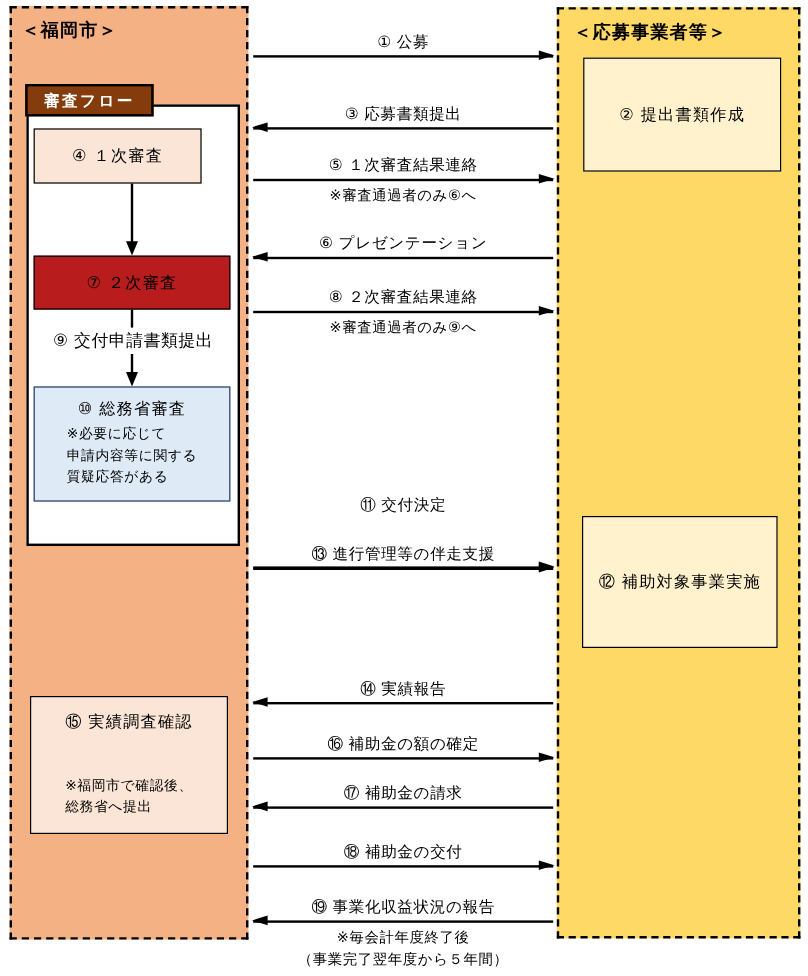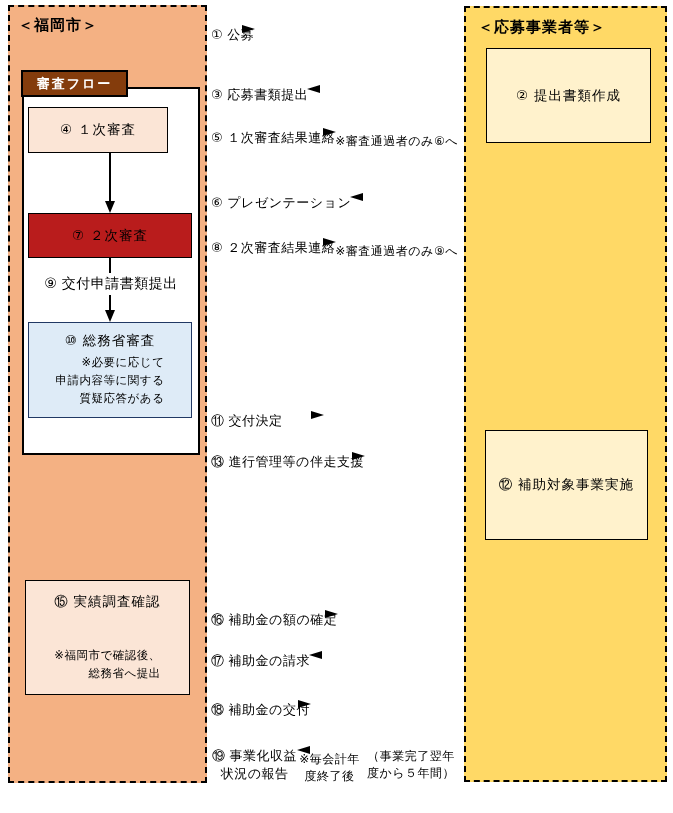--- a/index.html
+++ b/index.html
@@ -3,27 +3,27 @@
 <meta charset="utf-8">
 <style>
   html,body{margin:0;padding:0;background:#fff;}
   #stage{
     position:relative;width:673px;height:813px;background:#fff;overflow:hidden;
     font-family:"Liberation Sans","DejaVu Sans",sans-serif;color:#000;
   }
   .col{position:absolute;border:2px dashed #000;box-sizing:border-box;}
   .col-header{position:absolute;font-size:15px;font-weight:bold;letter-spacing:1px;}
   .fbox{position:absolute;box-sizing:border-box;display:flex;flex-direction:column;
-        align-items:center;justify-content:center;text-align:right;}
+        align-items:center;justify-content:center;text-align:left;}
   .fbox .title{font-size:13.5px;letter-spacing:1px;}
   .fbox .note{font-size:11.5px;line-height:1.55;letter-spacing:0.5px;margin-top:4px;}
   .tab{position:absolute;box-sizing:border-box;display:flex;align-items:center;justify-content:center;
        font-size:13px;font-weight:bold;color:#fff;letter-spacing:2px;z-index:3;}
   .flow-container{position:absolute;box-sizing:border-box;background:#fff;border:2px solid #000;z-index:1;}
-  .arrow{position:absolute;left:211px;width:250px;display:flex;flex-direction:row;z-index:2;}
+  .arrow{position:absolute;left:211px;width:250px;display:flex;flex-direction:column;z-index:2;}
   .arrow-label{text-align:center;font-size:13px;letter-spacing:0.5px;height:17px;}
   .arrow-line{position:relative;height:2px;background:#000;margin-top:3px;}
   .head{position:absolute;width:0;height:0;border-top:4.5px solid transparent;border-bottom:4.5px solid transparent;top:-3.8px;}
   .head.right{border-left:13px solid #000;right:-1px;}
   .head.left{border-right:13px solid #000;left:-1px;}
   .arrow-note{text-align:center;font-size:12px;letter-spacing:0.5px;margin-top:4px;}
   .varrow{position:absolute;width:2px;background:#000;z-index:2;}
   .vhead{position:absolute;bottom:-11px;left:-4px;width:0;height:0;
          border-left:5px solid transparent;border-right:5px solid transparent;border-top:12px solid #000;}
   .step-label{position:absolute;z-index:3;text-align:center;font-size:14px;letter-spacing:0.5px;background:#fff;padding:2px 0;}
@@ -130,20 +130,26 @@
       </div>
   </div>
 
   <div class="arrow" style="top:453px;">
     <div class="arrow-label">⑬ 進行管理等の伴走支援</div>
     <div class="arrow-line">
         <span class="head right"></span>
       </div>
   </div>
 
+  <div class="arrow" style="top:565px;">
+    <div class="arrow-label">⑭ 実績報告</div>
+    <div class="arrow-line">
+        <span class="head left"></span>
+      </div>
+  </div>
 
   <div class="arrow" style="top:611px;">
     <div class="arrow-label">⑯ 補助金の額の確定</div>
     <div class="arrow-line">
         <span class="head right"></span>
       </div>
   </div>
 
   <div class="arrow" style="top:701px;">
     <div class="arrow-label">⑱ 補助金の交付</div>

